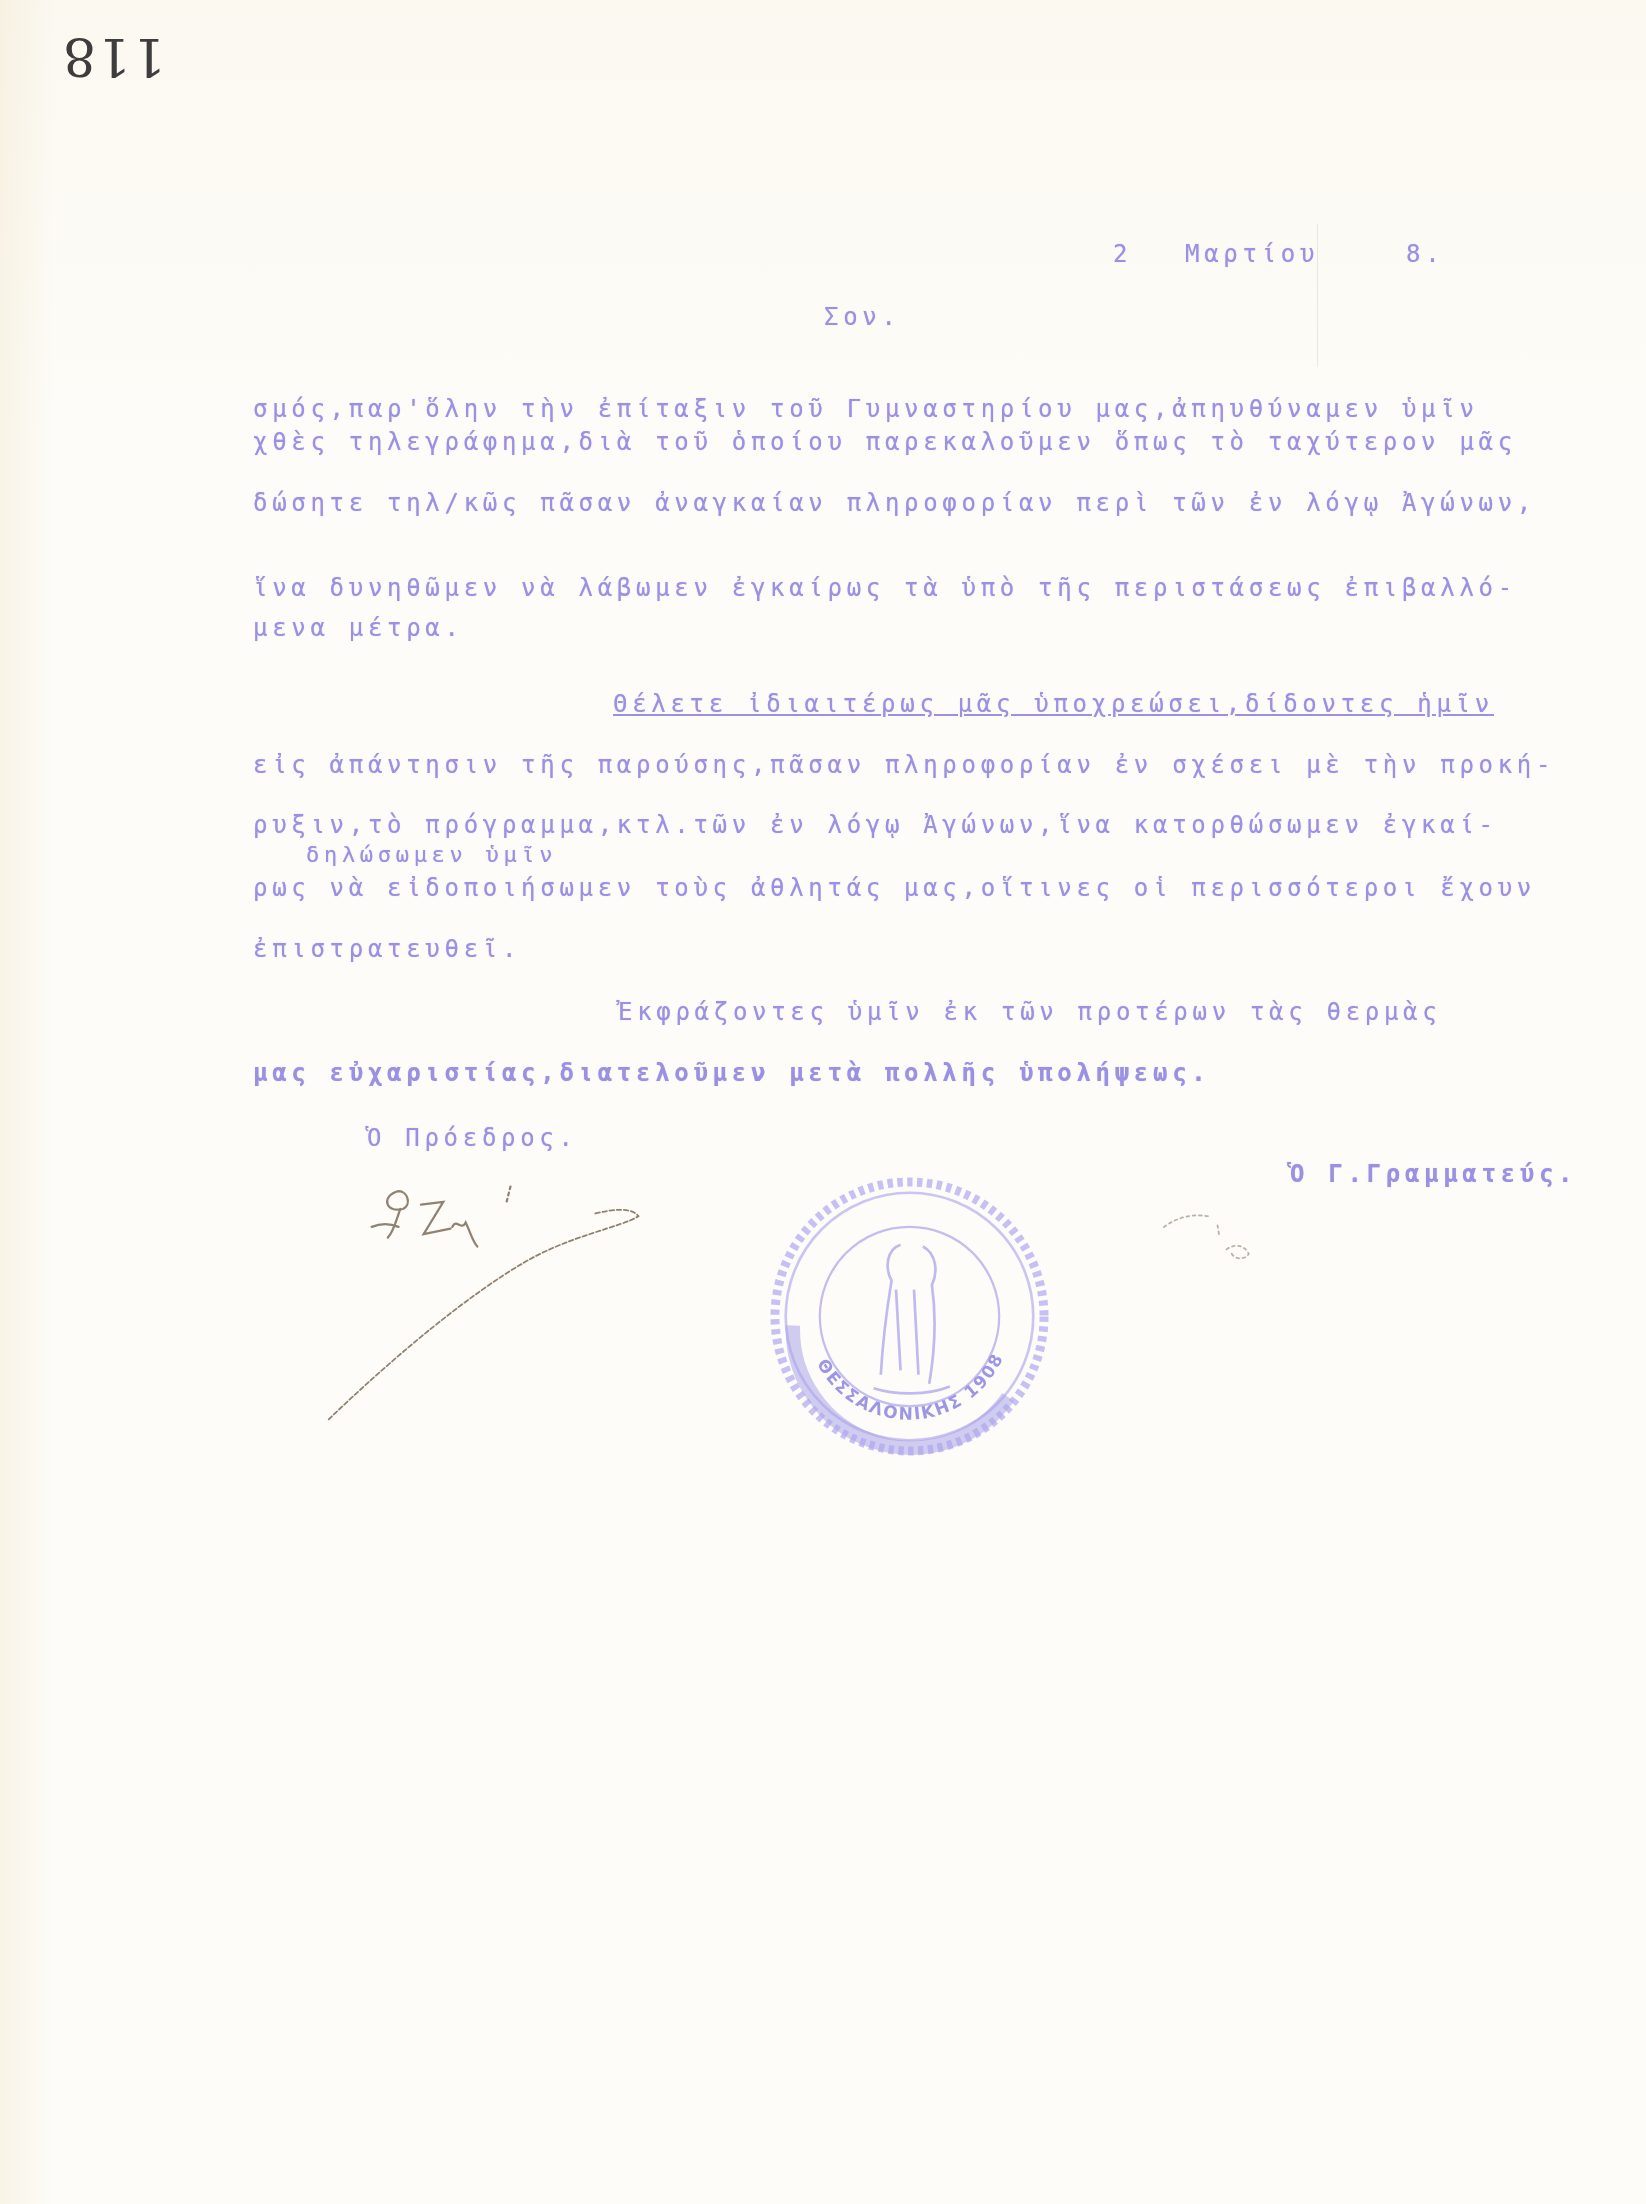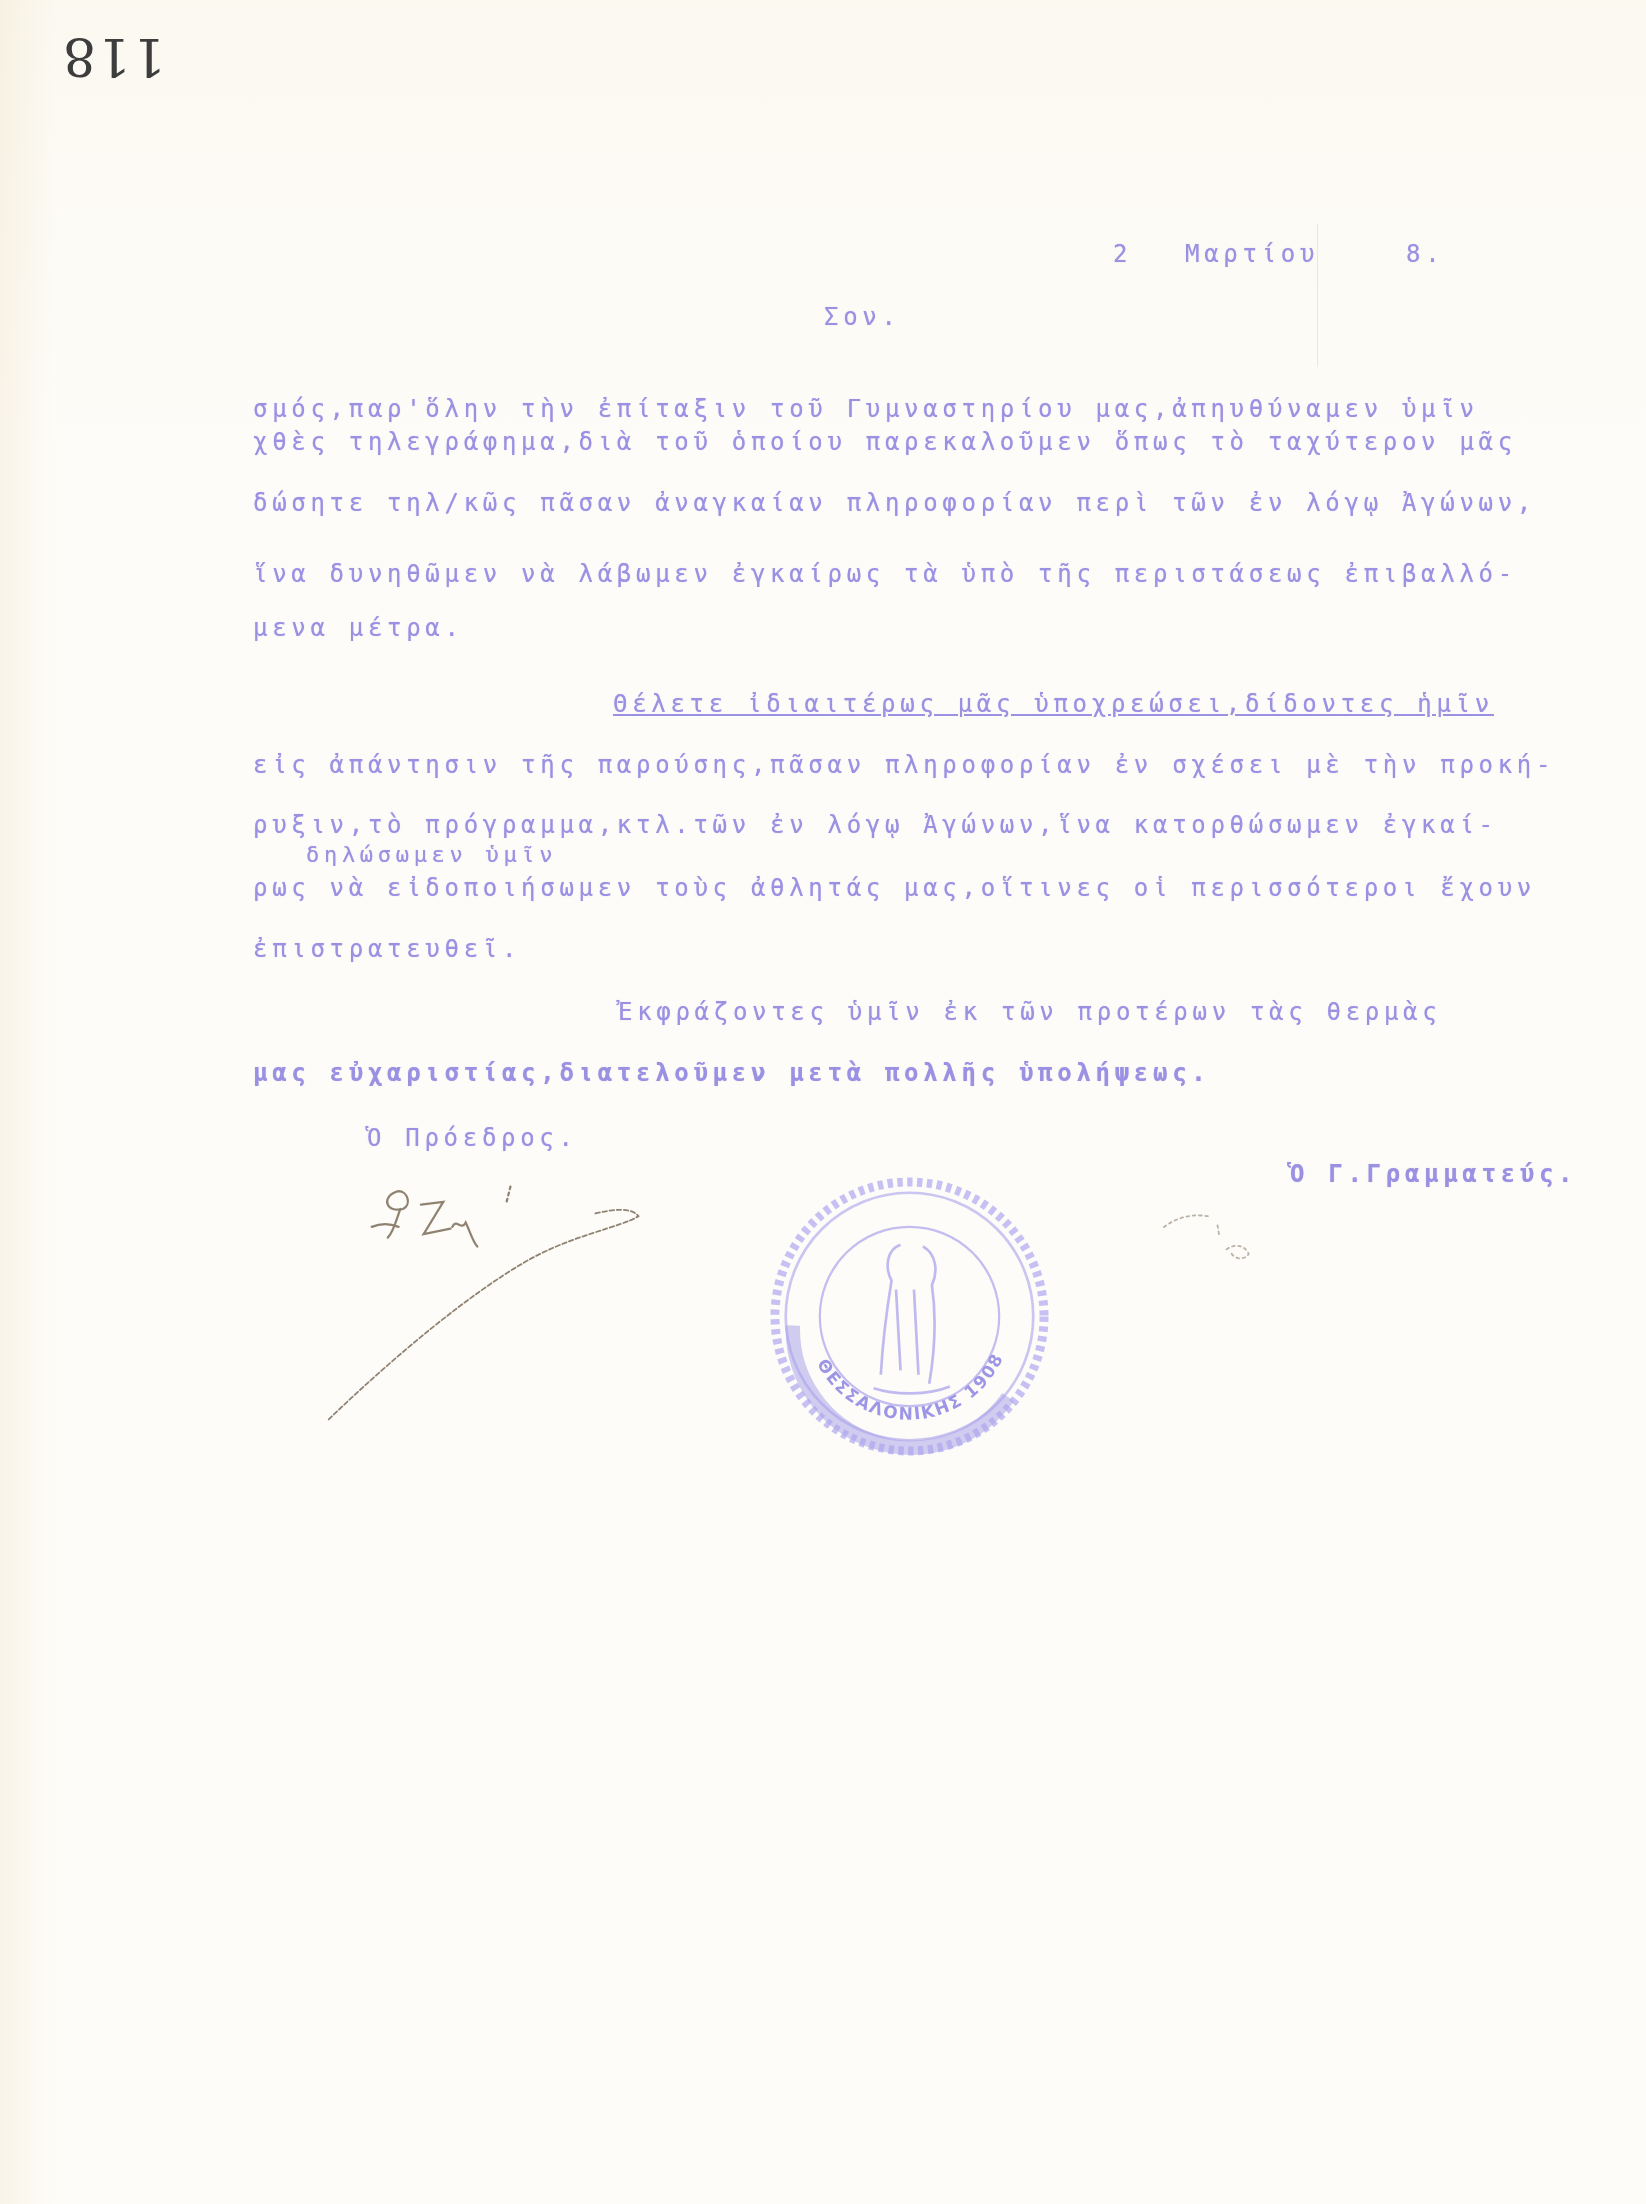--- a/index.html
+++ b/index.html
@@ -77,21 +77,21 @@
   <div class="typed" style="left:1113px; top:240px;">2</div>
   <div class="typed" style="left:1155px; top:240px;margin-left:30px;">Μαρτίου</div>
   <div class="typed" style="left:1406px; top:240px;">8.</div>
 
   <div class="typed" style="left:824px; top:303px;">Σον.</div>
 
   <div>
     <div class="typed line" style="left:253px; top:367px;margin-top:28px;">σμός,παρ'ὅλην τὴν ἐπίταξιν τοῦ Γυμναστηρίου μας,ἀπηυθύναμεν ὑμῖν</div>
     <div class="typed line" style="left:253px; top:428px;">χθὲς τηλεγράφημα,διὰ τοῦ ὁποίου παρεκαλοῦμεν ὅπως τὸ ταχύτερον μᾶς</div>
     <div class="typed line" style="left:253px; top:489px;text-align:right;">δώσητε τηλ/κῶς πᾶσαν ἀναγκαίαν πληροφορίαν περὶ τῶν ἐν λόγῳ Ἀγώνων,</div>
-    <div class="typed line" style="left:253px; top:560px;">ἵνα δυνηθῶμεν νὰ λάβωμεν ἐγκαίρως τὰ ὑπὸ τῆς περιστάσεως ἐπιβαλλό-</div>
+    <div class="typed line" style="left:253px; top:574px;">ἵνα δυνηθῶμεν νὰ λάβωμεν ἐγκαίρως τὰ ὑπὸ τῆς περιστάσεως ἐπιβαλλό-</div>
     <div class="typed line" style="left:253px; top:614px;">μενα μέτρα.</div>
   </div>
 
   <div>
     <div class="typed line" style="left:613px; top:690px;text-decoration:underline;">Θέλετε ἰδιαιτέρως μᾶς ὑποχρεώσει,δίδοντες ἡμῖν</div>
     <div class="typed line" style="left:253px; top:751px;">εἰς ἀπάντησιν τῆς παρούσης,πᾶσαν πληροφορίαν ἐν σχέσει μὲ τὴν προκή-</div>
     <div class="typed line" style="left:253px; top:811px;">ρυξιν,τὸ πρόγραμμα,κτλ.τῶν ἐν λόγῳ Ἀγώνων,ἵνα κατορθώσωμεν ἐγκαί-</div>
     <div class="typed line" style="left:306px; top:842px; font-size:22px;">δηλώσωμεν ὑμῖν</div>
     <div class="typed line" style="left:253px; top:874px;">ρως νὰ εἰδοποιήσωμεν τοὺς ἀθλητάς μας,οἵτινες οἱ περισσότεροι ἔχουν</div>
     <div class="typed line" style="left:253px; top:935px;">ἐπιστρατευθεῖ.</div>

